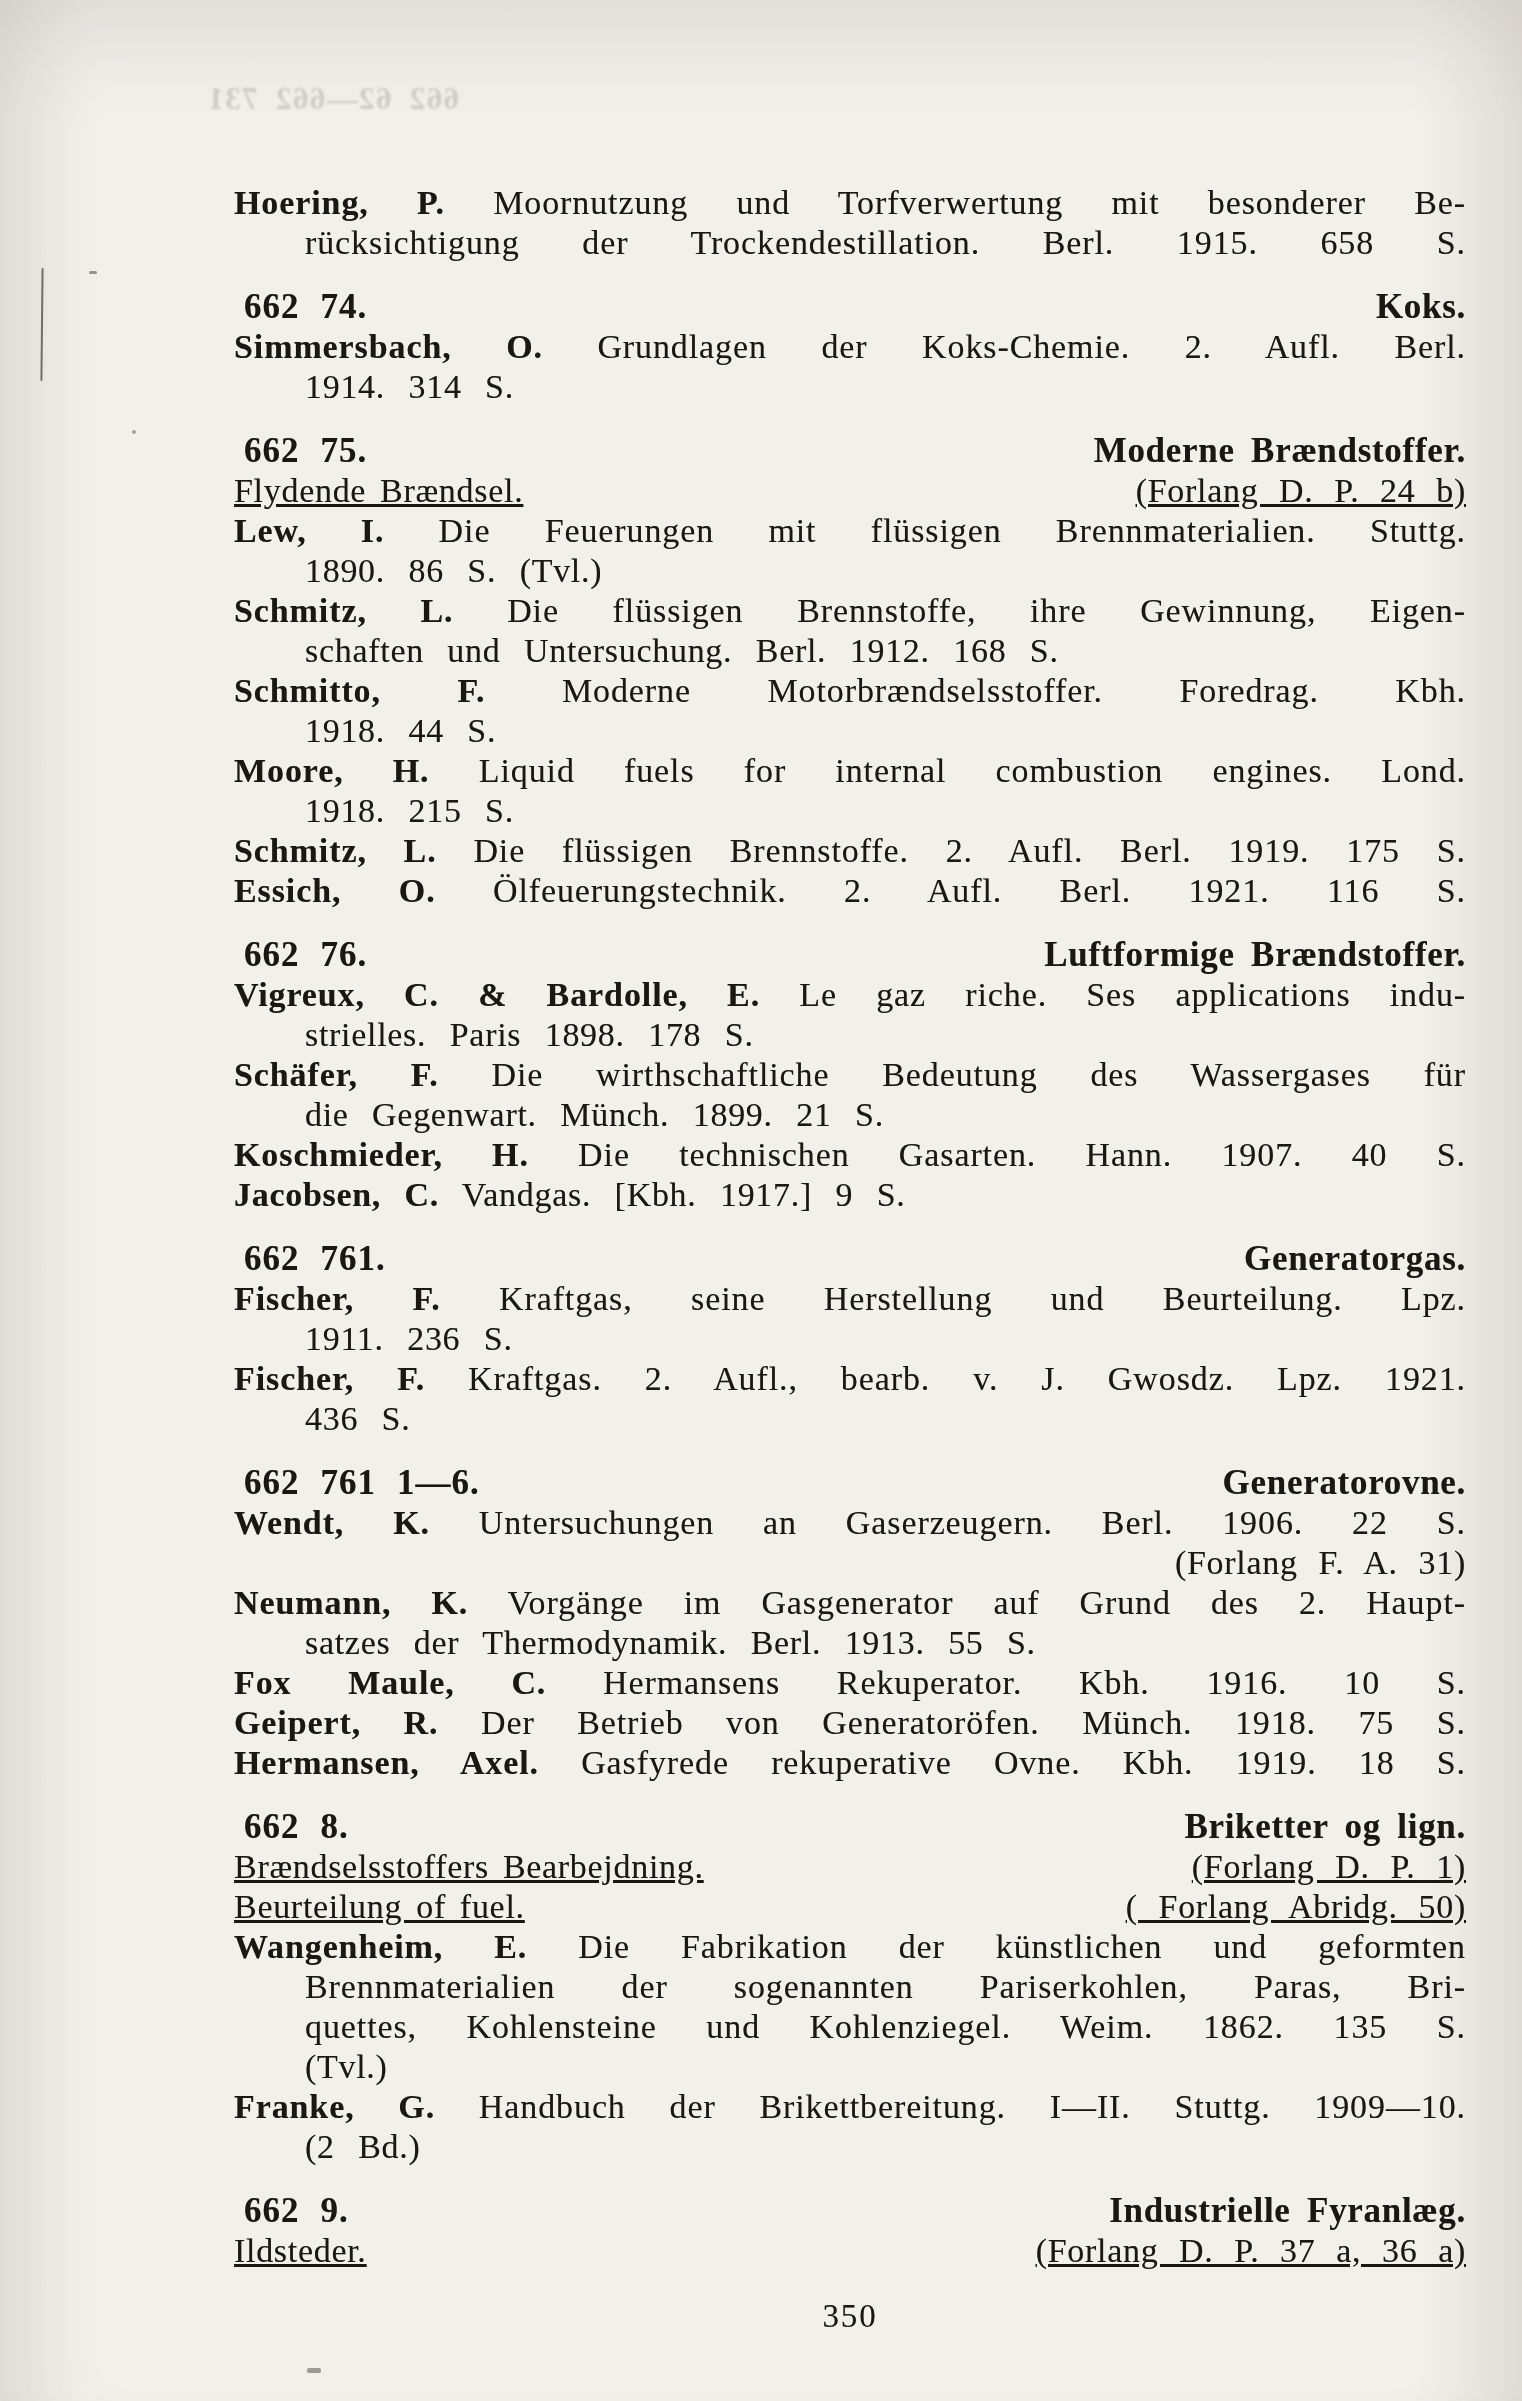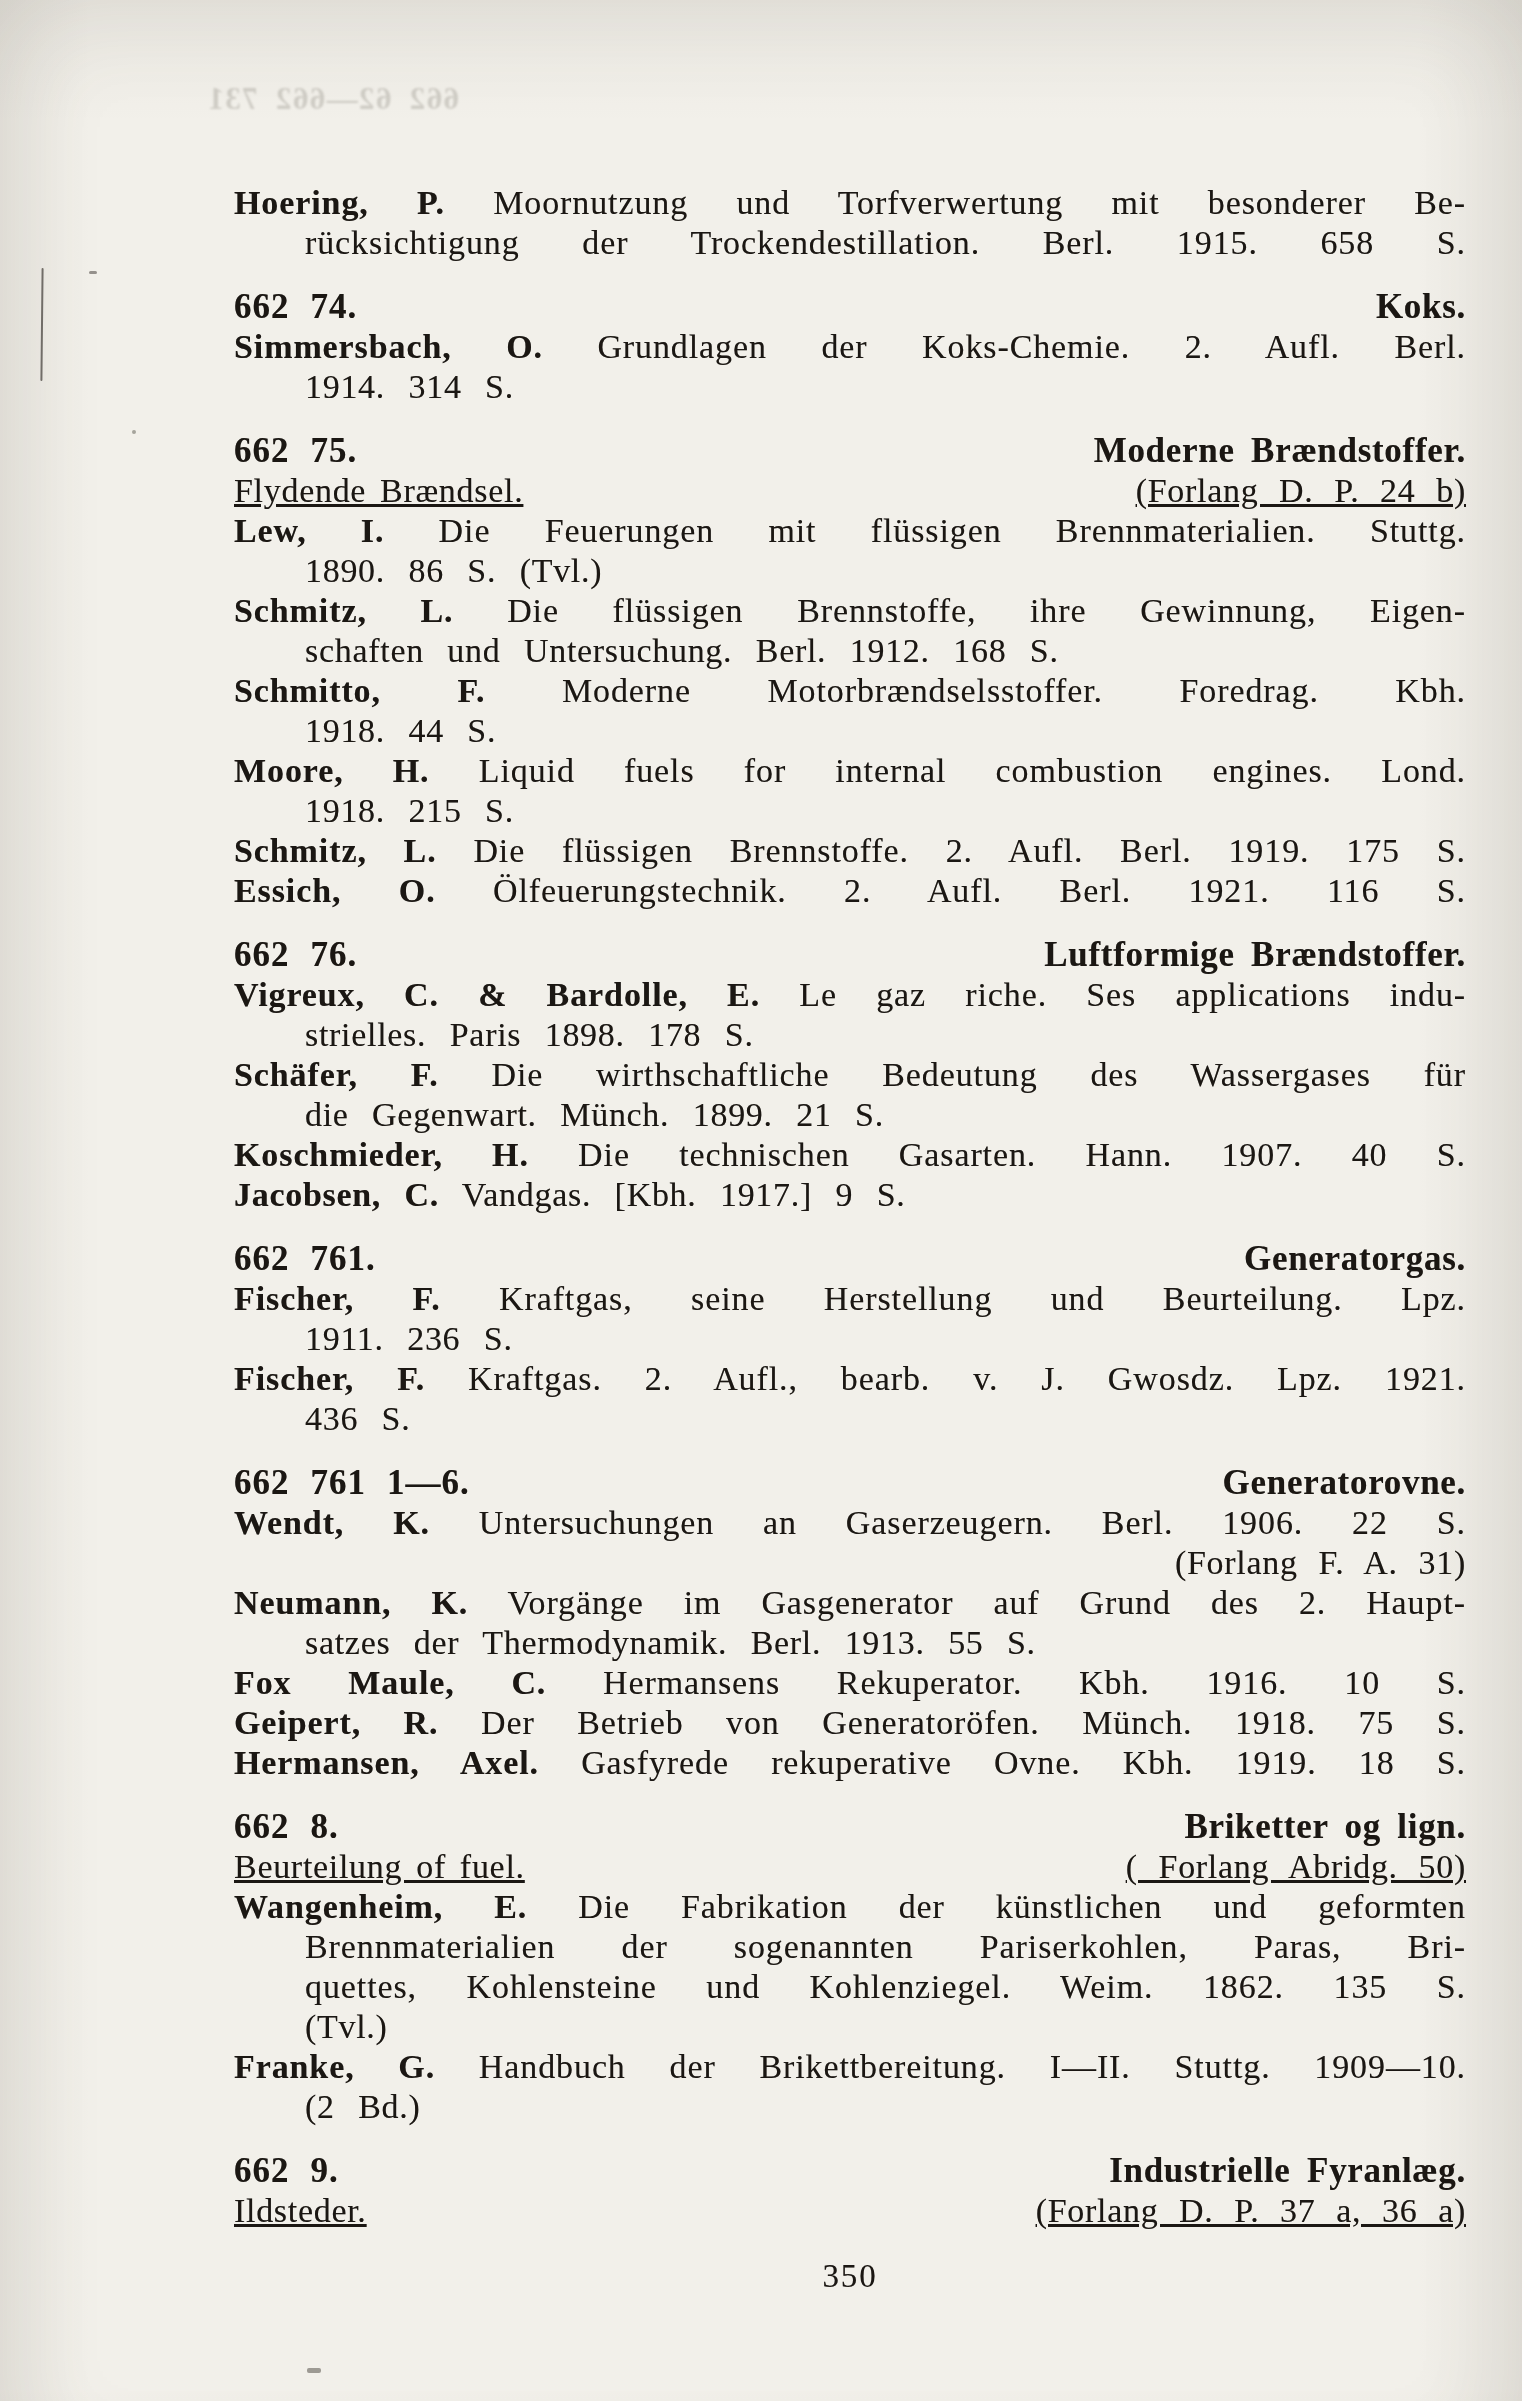--- a/index.html
+++ b/index.html
@@ -39,21 +39,21 @@
     white-space:normal;
     text-align:justify;text-align-last:justify;
     letter-spacing:0.9px;
   }
   .line.body:not(.justify){word-spacing:.42em;}
   .indent{padding-left:71px;}
   .author{font-weight:bold;}
   .heading{
     margin-top:24px;
     display:flex;justify-content:space-between;align-items:baseline;
-    font-weight:bold;font-size:35px;
+    font-weight:bold;font-size:35px;margin-left:10px;
   }
   .heading .num{word-spacing:.32em;letter-spacing:1px;}
   .heading .title{letter-spacing:0.7px;word-spacing:.2em;}
   .pair{display:flex;justify-content:space-between;align-items:baseline;text-decoration:underline;}
   .pair .r, .rightline{word-spacing:.34em;}
   .rightline{text-align:right;}
   .pagenum{
     margin-top:25px;text-align:center;
     font-size:33px;line-height:40px;letter-spacing:1.9px;
     text-shadow:0 0 0.6px rgba(27,23,19,.38);
@@ -131,20 +131,24 @@
         <div class="line body justify"><span class="author">Neumann, K.</span> Vorgänge im Gasgenerator auf Grund des 2. Haupt-</div>
         <div class="line body indent">satzes der Thermodynamik. Berl. 1913. 55 S.</div>
         <div class="line body justify"><span class="author">Fox Maule, C.</span> Hermansens Rekuperator. Kbh. 1916. 10 S.</div>
         <div class="line body justify"><span class="author">Geipert, R.</span> Der Betrieb von Generatoröfen. Münch. 1918. 75 S.</div>
         <div class="line body justify"><span class="author">Hermansen, Axel.</span> Gasfyrede rekuperative Ovne. Kbh. 1919. 18 S.</div>
         <div class="line heading">
           <span class="num">662 8.</span>
           <span class="title">Briketter og lign.</span>
         </div>
         <div class="line pair">
+          <span class="l">Brændselsstoffers Bearbejdning.</span>
+          <span class="r">(Forlang D. P. 1)</span>
+        </div>
+        <div class="line pair">
           <span class="l">Beurteilung of fuel.</span>
           <span class="r">( Forlang Abridg. 50)</span>
         </div>
         <div class="line body justify"><span class="author">Wangenheim, E.</span> Die Fabrikation der künstlichen und geformten</div>
         <div class="line body indent justify">Brennmaterialien der sogenannten Pariserkohlen, Paras, Bri-</div>
         <div class="line body indent justify">quettes, Kohlensteine und Kohlenziegel. Weim. 1862. 135 S.</div>
         <div class="line body indent">(Tvl.)</div>
         <div class="line body justify"><span class="author">Franke, G.</span> Handbuch der Brikettbereitung. I—II. Stuttg. 1909—10.</div>
         <div class="line body indent">(2 Bd.)</div>
         <div class="line heading">

